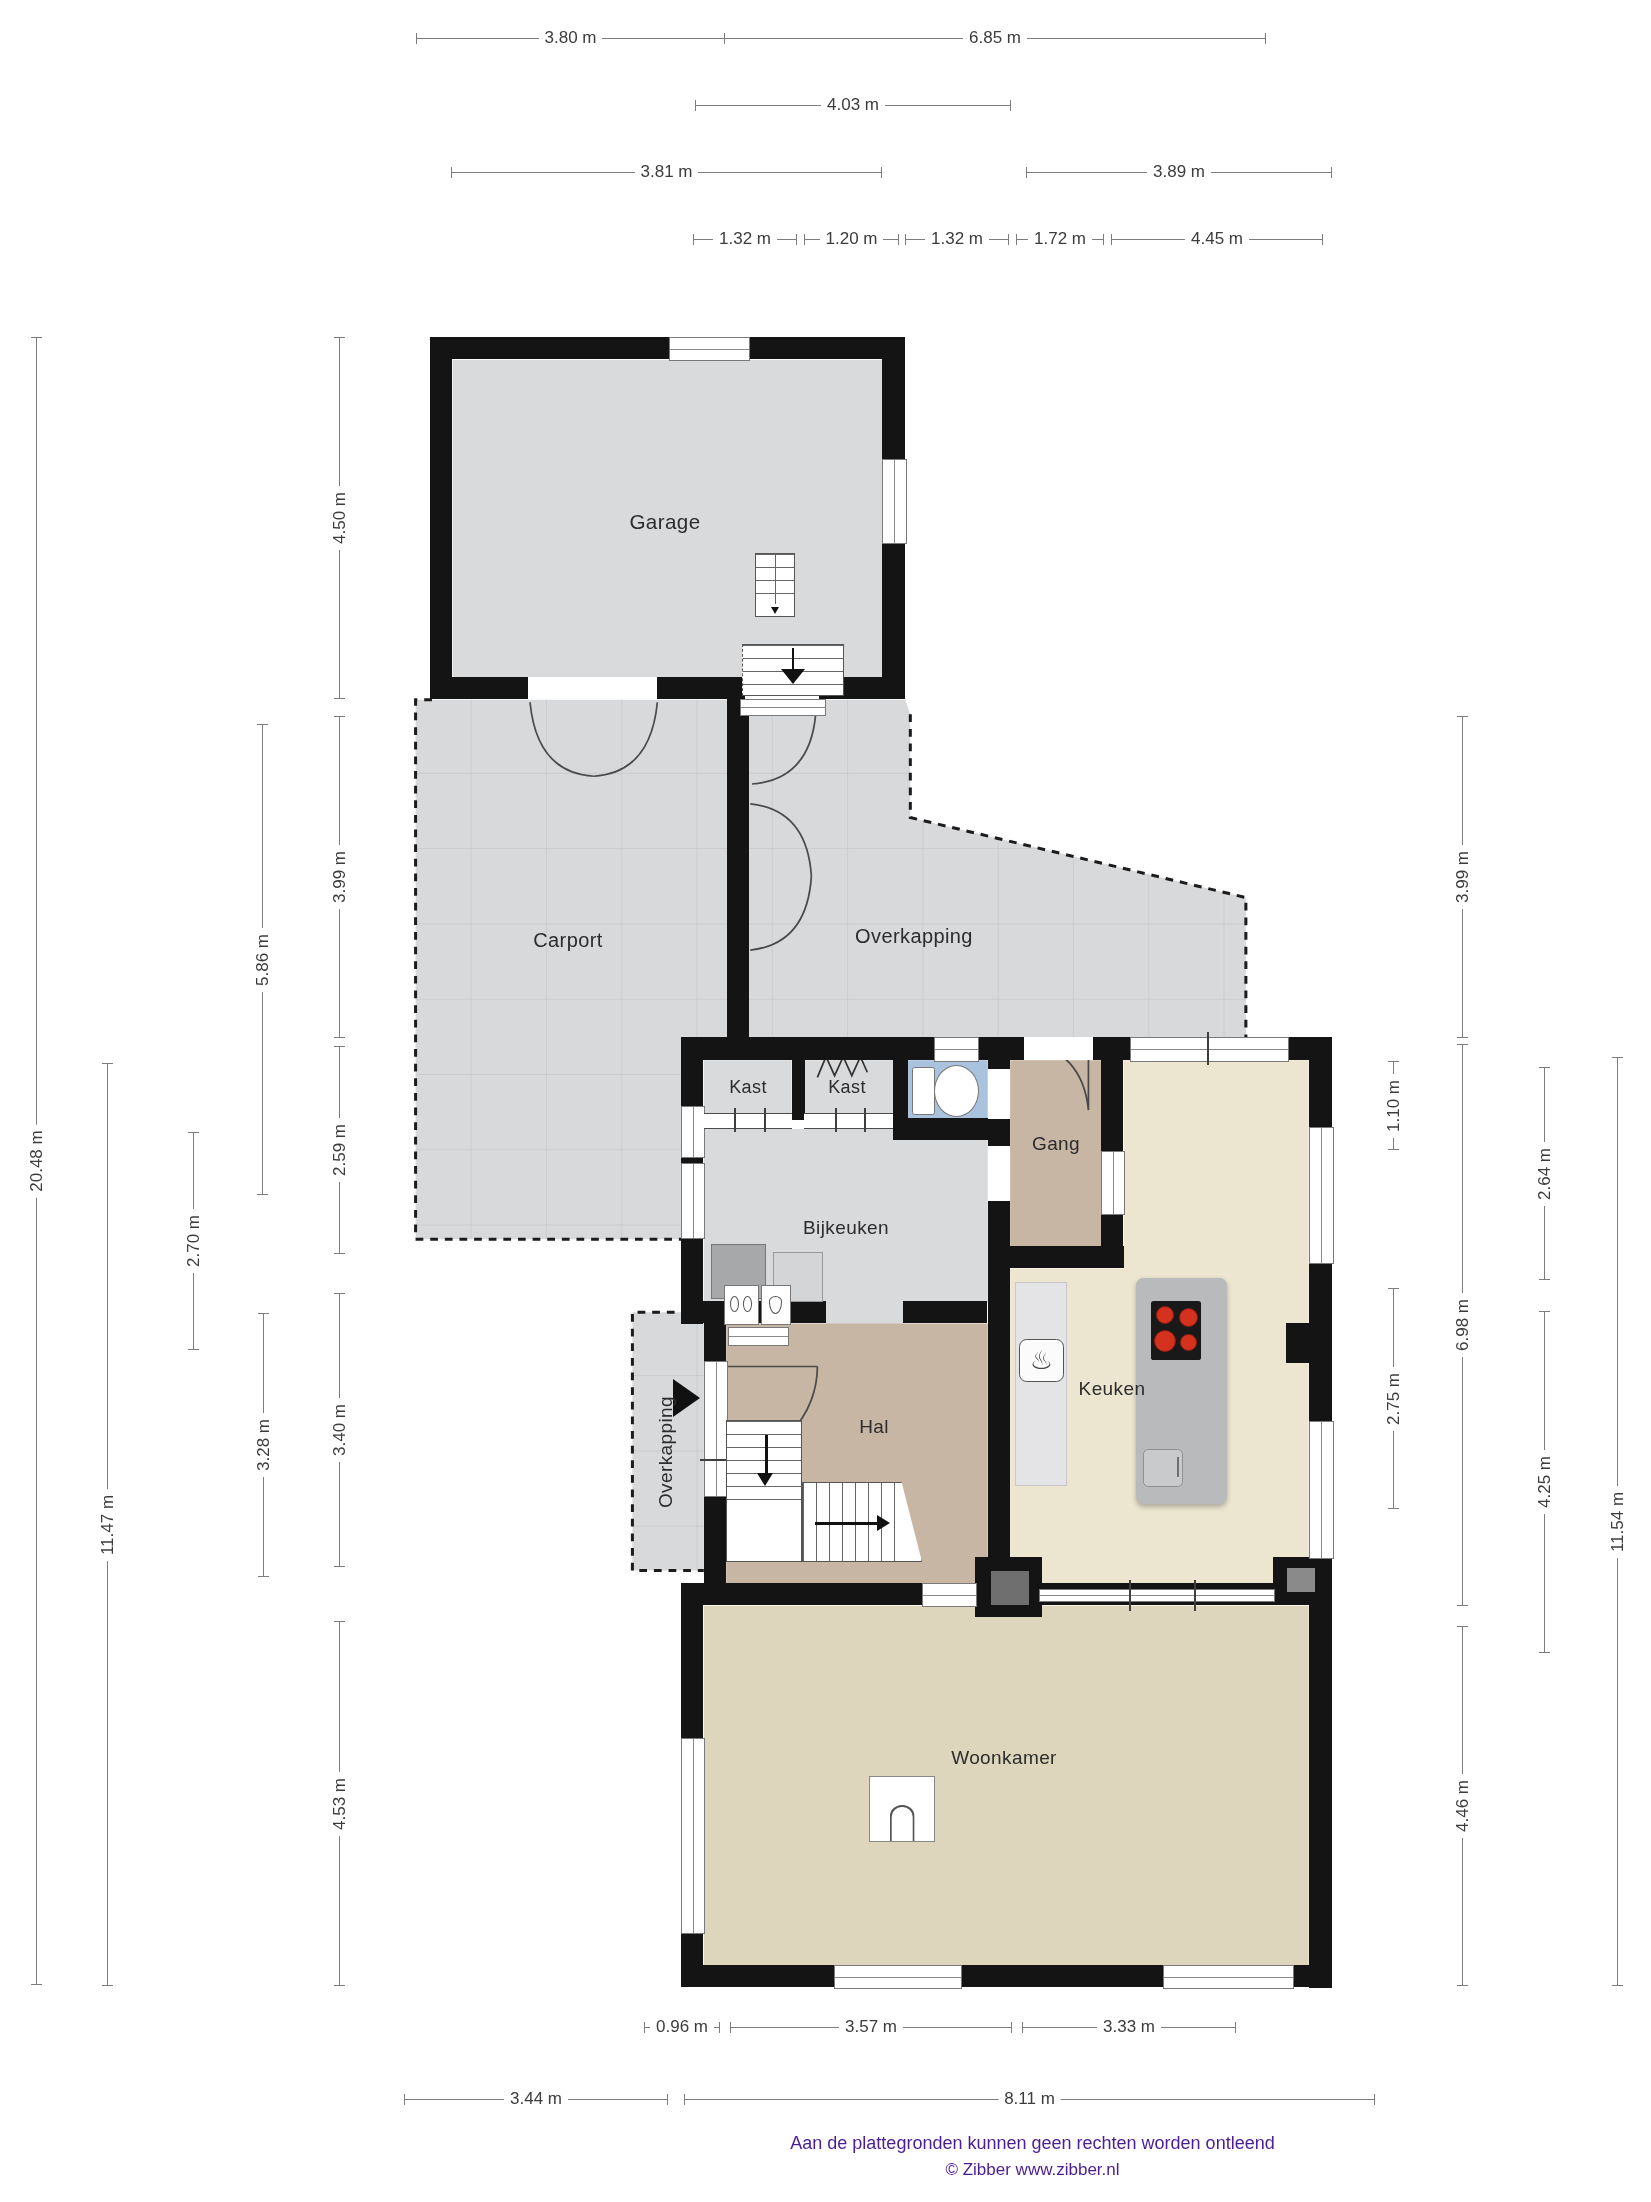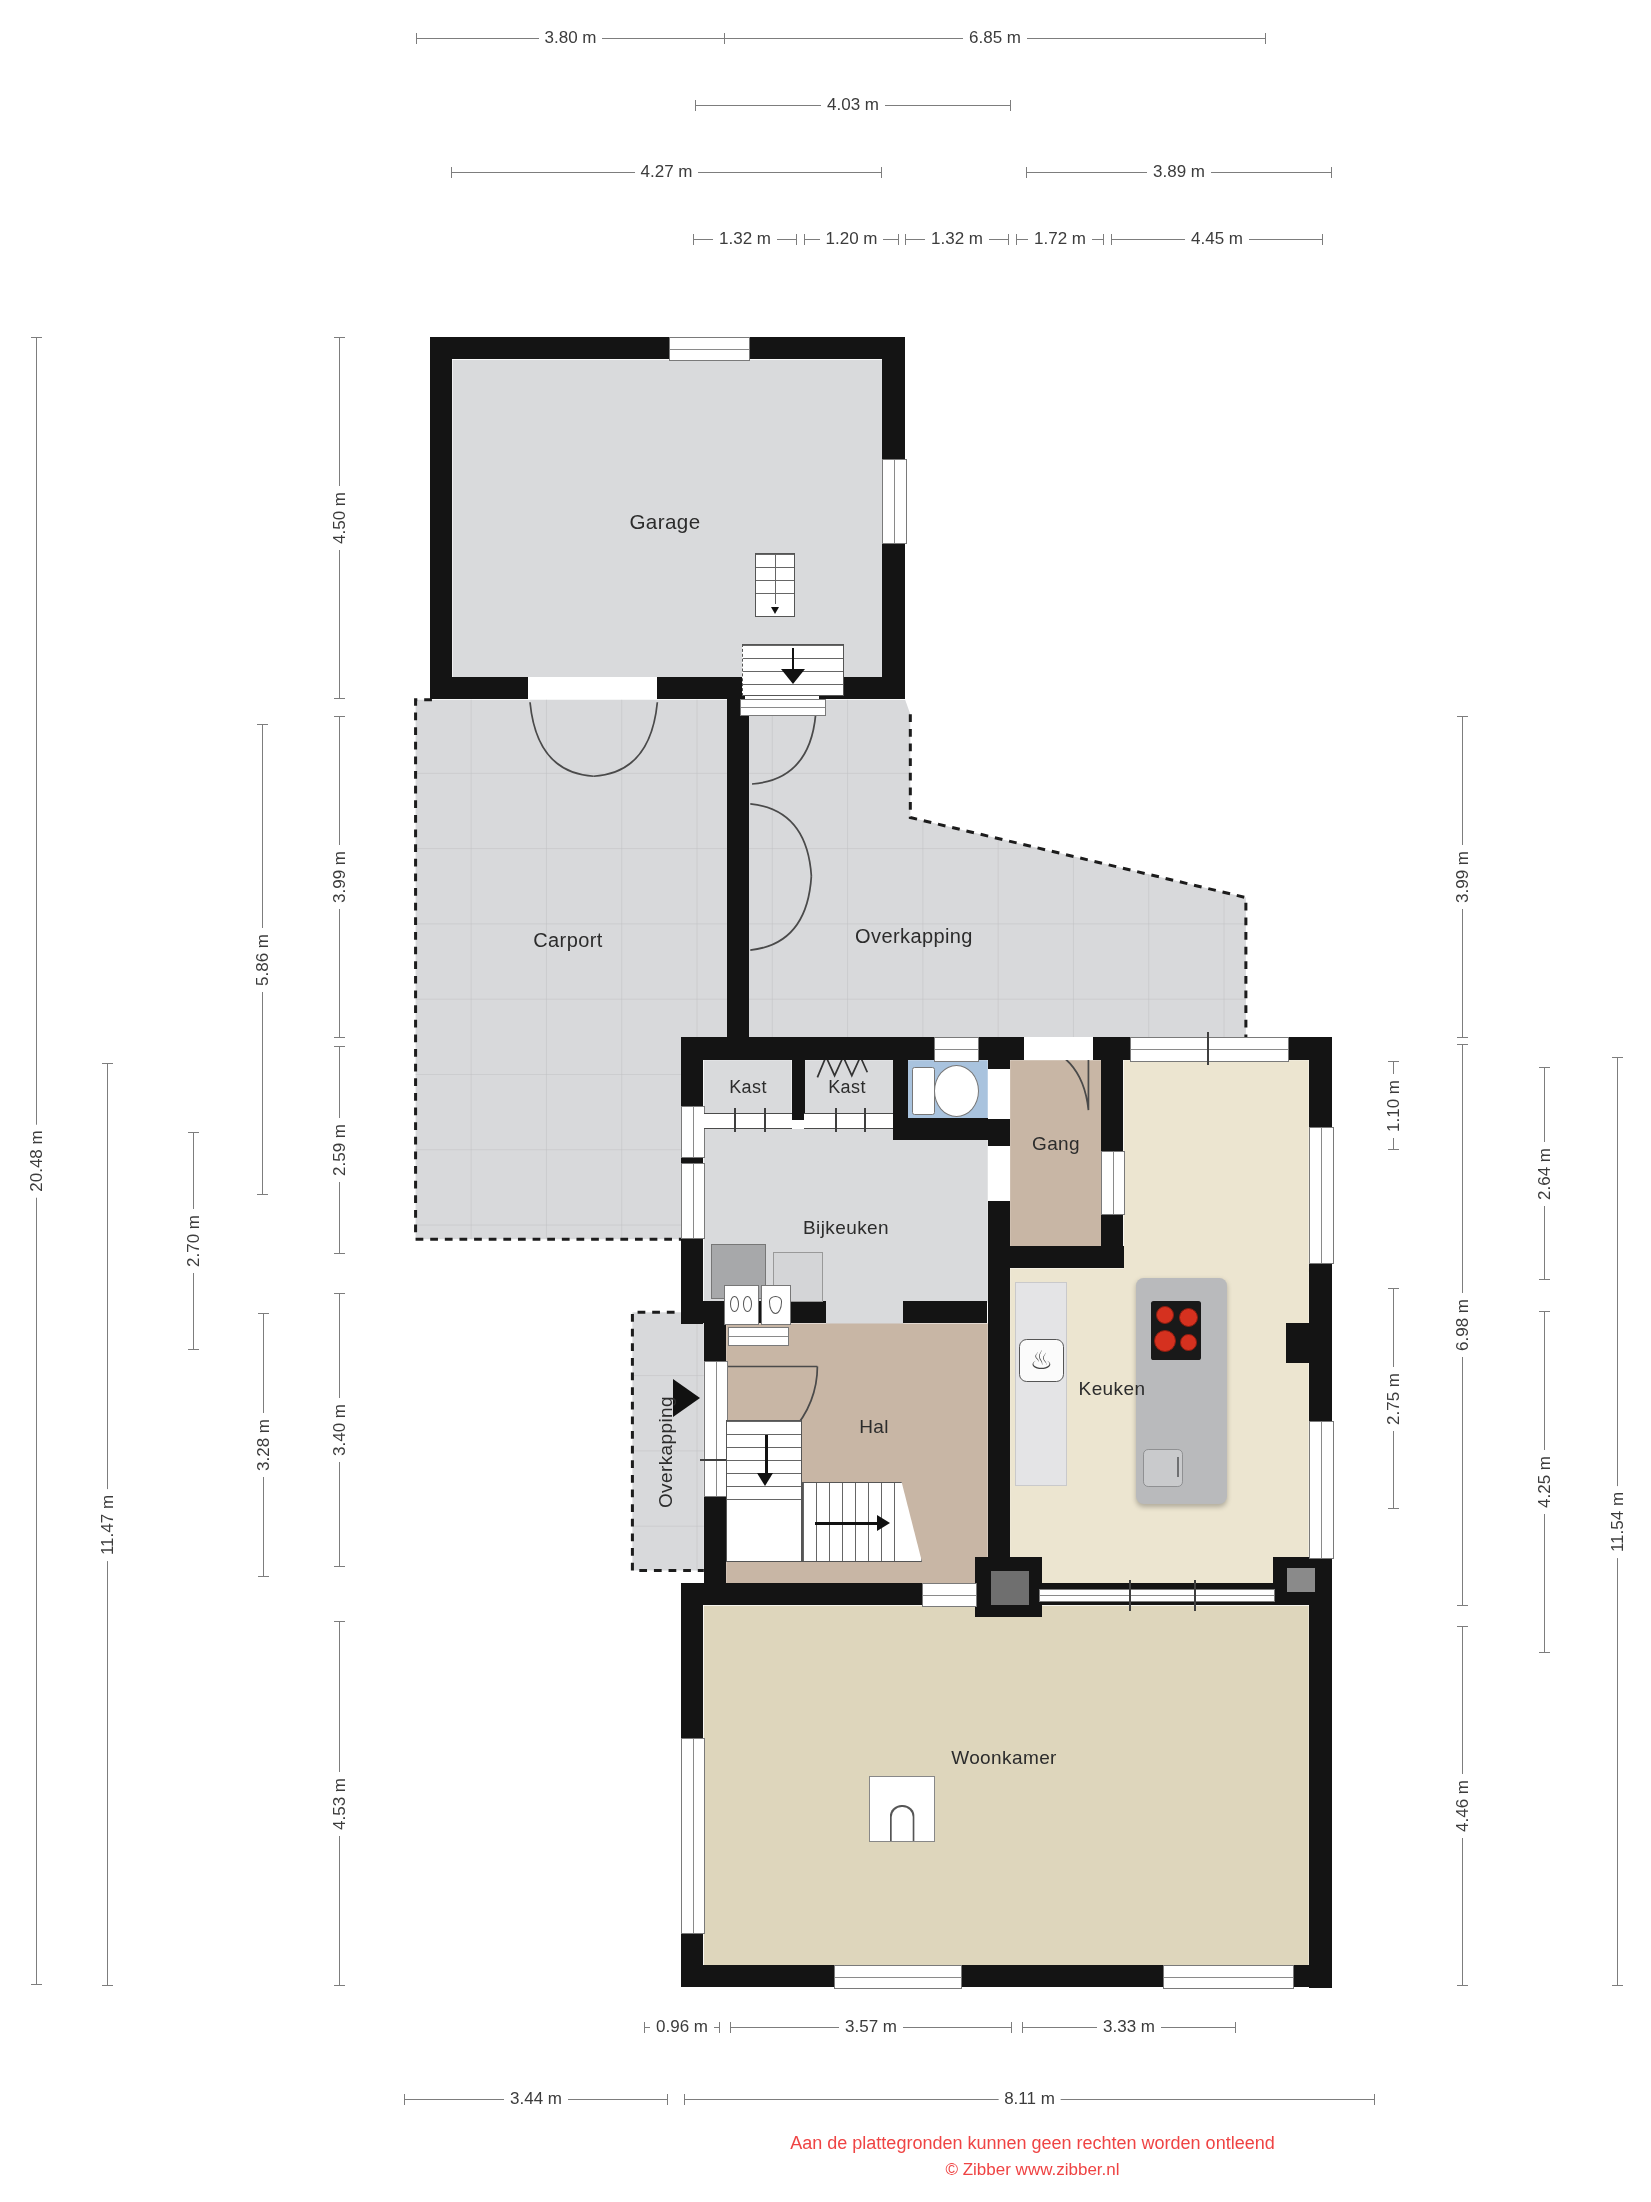--- a/index.html
+++ b/index.html
@@ -20,21 +20,21 @@
   .treadsH{position:absolute;left:0;right:0;background:repeating-linear-gradient(180deg,#666 0 1.3px,transparent 1.3px 13px);}
   .treadsV{position:absolute;top:0;bottom:0;background:repeating-linear-gradient(90deg,#666 0 1.3px,transparent 1.3px 13px);}
   .shaft{position:absolute;background:#111;z-index:5;}
   .room-label{position:absolute;transform:translate(-50%,-50%);color:#2c2c2c;z-index:5;white-space:nowrap;letter-spacing:0.4px;}
   .room-label.rot{transform:translate(-50%,-50%) rotate(-90deg);}
   .dim{position:absolute;z-index:6;color:#3c3c3c;font-size:17px;}
   .dim .line{position:absolute;background:#7d7d7d;}
   .dim .lbl{position:absolute;left:50%;top:50%;transform:translate(-50%,-50%);background:#fff;
             padding:0.9px 6px;white-space:nowrap;line-height:1.1;}
   .dim.v .lbl{transform:translate(-50%,-50%) rotate(-90deg);}
-  .footer{position:absolute;left:740px;width:585px;text-align:center;color:#ef4444;z-index:6;}
+  .footer{position:absolute;left:740px;width:585px;text-align:center;color:#4c1d95;z-index:6;}
 </style>
 </head>
 <body>
 
 <div id="canvas">
 
   <svg class="base" width="1652" height="2203" viewBox="0 0 1920 2560">
     <defs>
       <pattern id="tiles" width="87.5" height="87.5" patternUnits="userSpaceOnUse" patternTransform="translate(22 23)">
         <path d="M 87.5 0 L 0 0 0 87.5" fill="none" stroke="#bfc0c2" stroke-width="1.2"></path>
@@ -223,21 +223,21 @@
       <div class="dim h" style="left: 695px; top: 96px; width: 316px; height: 19px;">
         <div class="line" style="left:0;right:0;top:8.6px;height:1.4px"></div>
     <div class="line" style="left:0;top:4.3px;width:1.4px;height:10.3px"></div>
     <div class="line" style="right:0;top:4.3px;width:1.4px;height:10.3px"></div>
     <span class="lbl">4.03 m</span>
       </div>
       <div class="dim h" style="left: 451px; top: 163px; width: 431px; height: 19px;">
         <div class="line" style="left:0;right:0;top:8.6px;height:1.4px"></div>
     <div class="line" style="left:0;top:4.3px;width:1.4px;height:10.3px"></div>
     <div class="line" style="right:0;top:4.3px;width:1.4px;height:10.3px"></div>
-    <span class="lbl">4.27 m</span>
+    <span class="lbl">3.81 m</span>
       </div>
       <div class="dim h" style="left: 1026px; top: 163px; width: 306px; height: 19px;">
         <div class="line" style="left:0;right:0;top:8.6px;height:1.4px"></div>
     <div class="line" style="left:0;top:4.3px;width:1.4px;height:10.3px"></div>
     <div class="line" style="right:0;top:4.3px;width:1.4px;height:10.3px"></div>
     <span class="lbl">3.89 m</span>
       </div>
       <div class="dim h" style="left: 693px; top: 230px; width: 104px; height: 19px;">
         <div class="line" style="left:0;right:0;top:8.6px;height:1.4px"></div>
     <div class="line" style="left:0;top:4.3px;width:1.4px;height:10.3px"></div>

